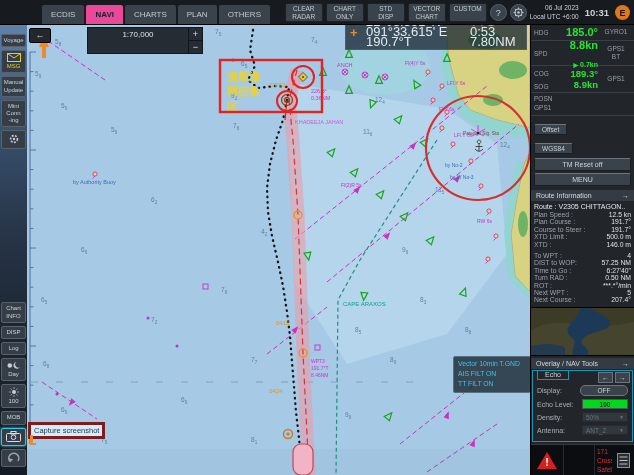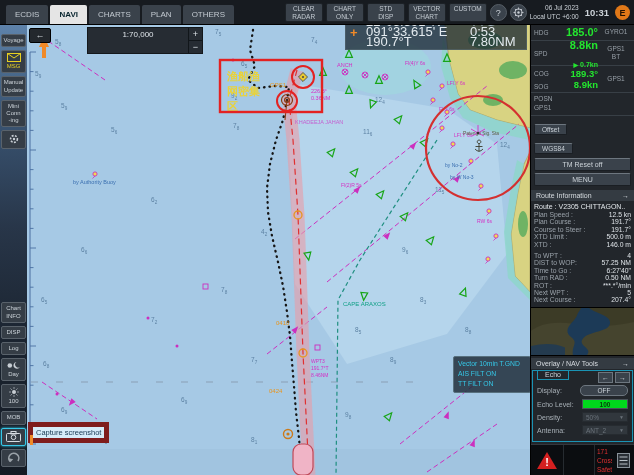--- a/index.html
+++ b/index.html
@@ -1,24 +1,24 @@
 <!DOCTYPE html>
 <html><head>
 <meta charset="utf-8">
 <style>
   html,body{margin:0;padding:0;}
   body{width:634px;height:475px;position:relative;overflow:hidden;background:#10141a;
        font-family:"Liberation Sans",sans-serif;-webkit-font-smoothing:antialiased;}
   
   .topbar{position:absolute;left:0;top:0;width:634px;height:24px;background:#171b20;z-index:40;
           display:flex;align-items:flex-end;border-bottom:1px solid #000;}
-  .tabs{display:flex;gap:2px;padding-left:6px;}
+  .tabs{display:flex;gap:2px;padding-left:6px;margin-left:36px;}
   .tab{height:19px;padding:0 9px;background:#3a424b;color:#c3cad1;font-size:8px;line-height:19px;
        border-radius:2px 2px 0 0;cursor:default;}
-  .tab.active{background:#e5e5e5;color:#07242e;font-weight:bold;}
+  .tab.active{background:#ec4899;color:#07242e;font-weight:bold;}
   .tb-right{margin-left:auto;display:flex;align-items:center;gap:3px;padding:0 4px 2px 0;}
   .tb-btn{background:#3a424b;border:1px solid #1c2126;color:#c3cad1;font-size:6.5px;line-height:1.15;
           text-align:center;padding:1px 3px;border-radius:2px;min-width:30px;}
   .tb-circle{width:15px;height:15px;border-radius:50%;background:#3a424b;color:#c9cfd5;font-size:9px;
              display:flex;align-items:center;justify-content:center;border:1px solid #565e66;}
   .tb-date{color:#ccd2d8;font-size:6.5px;text-align:right;line-height:1.25;}
   .tb-time{color:#ccd2d8;font-size:9.5px;font-weight:bold;padding:0 3px;}
   .tb-alert{width:15px;height:15px;border-radius:50%;background:#e07818;color:#241200;font-weight:bold;
             font-size:9px;display:flex;align-items:center;justify-content:center;}
   
@@ -90,21 +90,21 @@
   .zbtn{flex:1;color:#dde3e8;font-size:9px;text-align:center;line-height:12px;}
   .zbtn + .zbtn{border-top:1px solid #11161a;}
   .cursorbox{position:absolute;left:318px;top:-10px;width:182px;background:rgba(28,42,52,.78);
              border:1px solid rgba(90,110,120,.5);z-index:5;display:flex;align-items:center;padding:2px 4px;box-sizing:border-box;}
   .cur-cross{color:#f08a28;font-size:13px;font-weight:bold;width:16px;flex:none;}
   .cur-grid{flex:1;display:grid;grid-template-columns:1fr 52px;font-size:13px;color:#e3eaef;line-height:10px;}
   .cur-grid .r{} .cur-grid .dim{color:#9fb0ba;}
   .vectorbox{position:absolute;left:426px;top:332px;width:78px;background:rgba(28,42,52,.82);
              border:1px solid #57707e;border-radius:2px;padding:2px 4px;box-sizing:border-box;z-index:5;}
   .vectorbox div{font-size:6.8px;color:#35c8e8;line-height:1.5;}
-  .tooltip{position:absolute;left:1px;top:398px;background:#d6ecf9;border:5px solid #7f1d1d;color:#15364f;
+  .tooltip{position:absolute;left:1px;top:398px;background:#d6ecf9;border:3px solid #7f1d1d;color:#15364f;
            font-size:7.5px;padding:1px 3px;z-index:6;}
   .flagbar{position:absolute;left:3px;top:411px;width:3px;height:10px;background:#f08a28;z-index:6;}
 </style>
 </head>
 <body>
 
 <div class="topbar">
   <div class="tabs">
       <div class="tab">ECDIS</div>
       <div class="tab active">NAVI</div>

